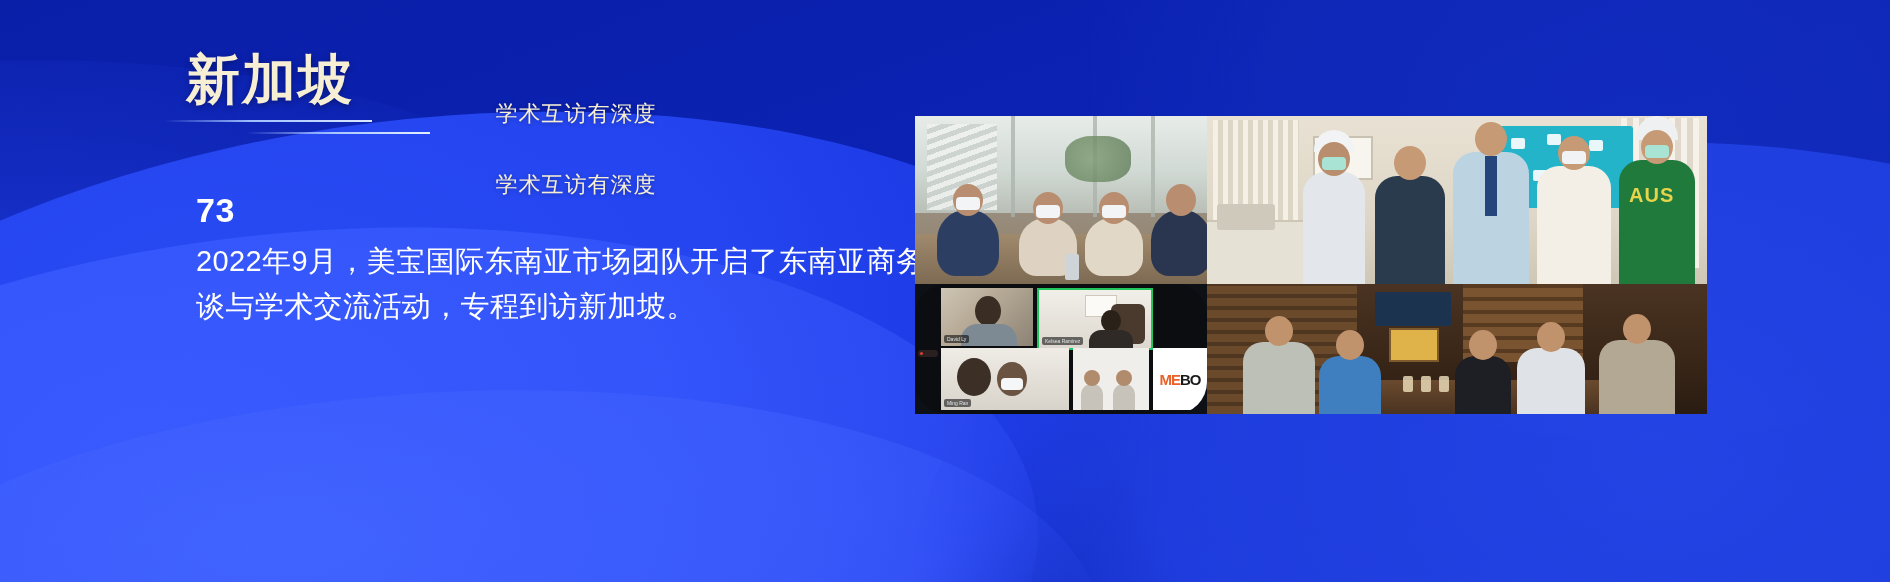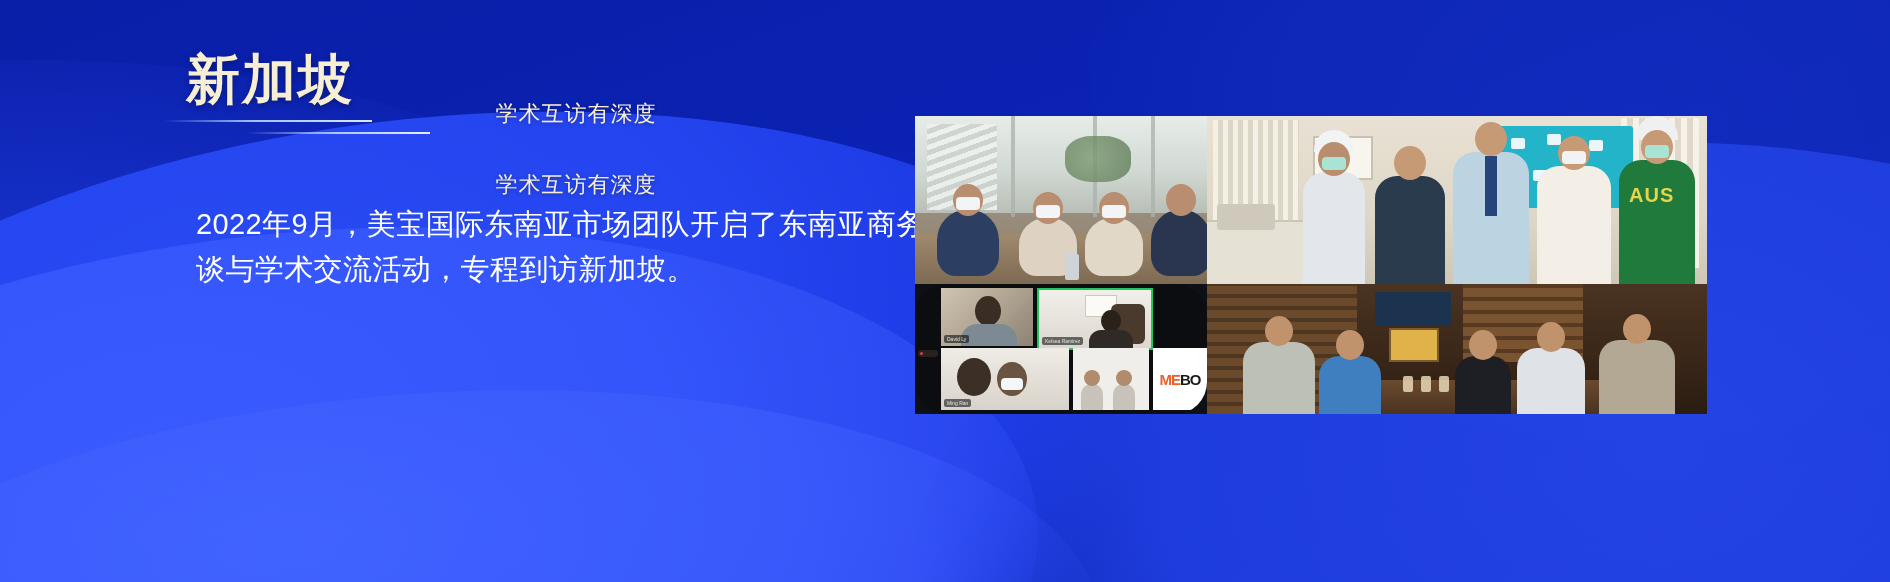--- a/index.html
+++ b/index.html
@@ -228,20 +228,21 @@
       <div class="rule rule-2"></div>
     </div>
   </div>
 
   <div class="subtitle">
     <div>学术互访有深度</div>
     <div>学术互访有深度</div>
   </div>
 
   <div class="copy">
+    <div class="num">73</div>
     <div class="para">2022年9月，美宝国际东南亚市场团队开启了东南亚商务会谈与学术交流活动，专程到访新加坡。</div>
   </div>
 
   <div class="collage">
 
     <div class="collage-top">
 
       <div class="ph ph-cafe">
         <div class="glass"></div>
         <div class="stair"></div>

